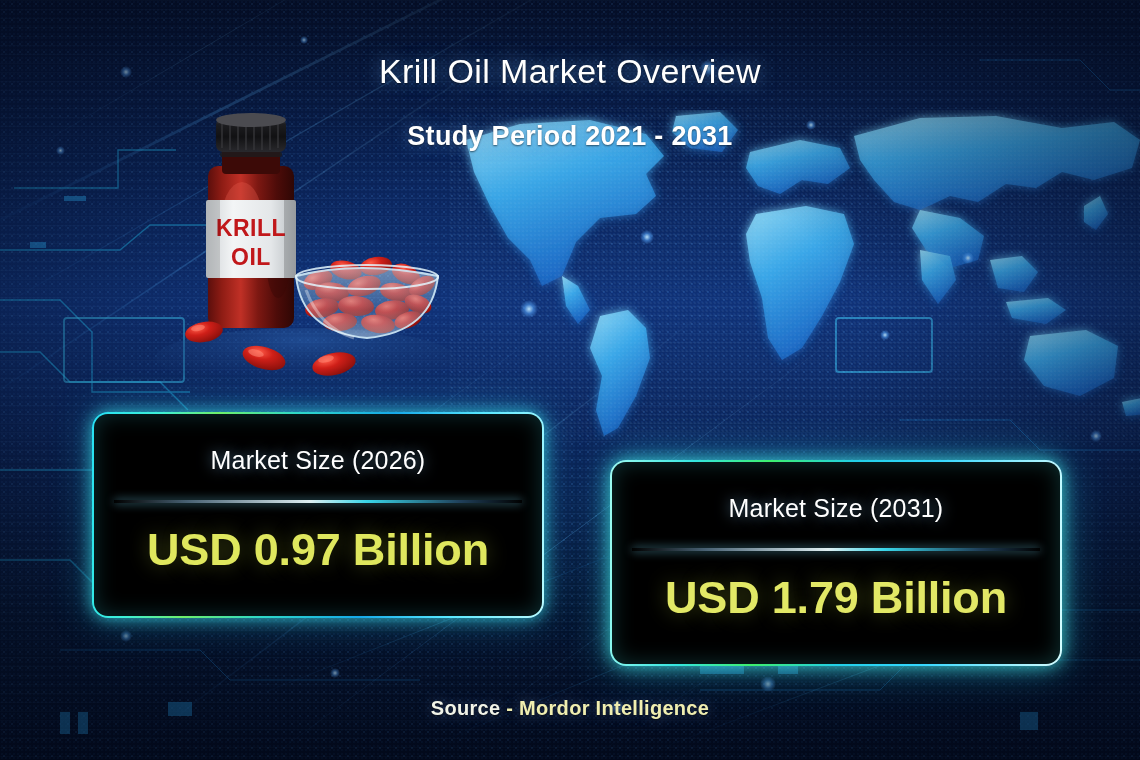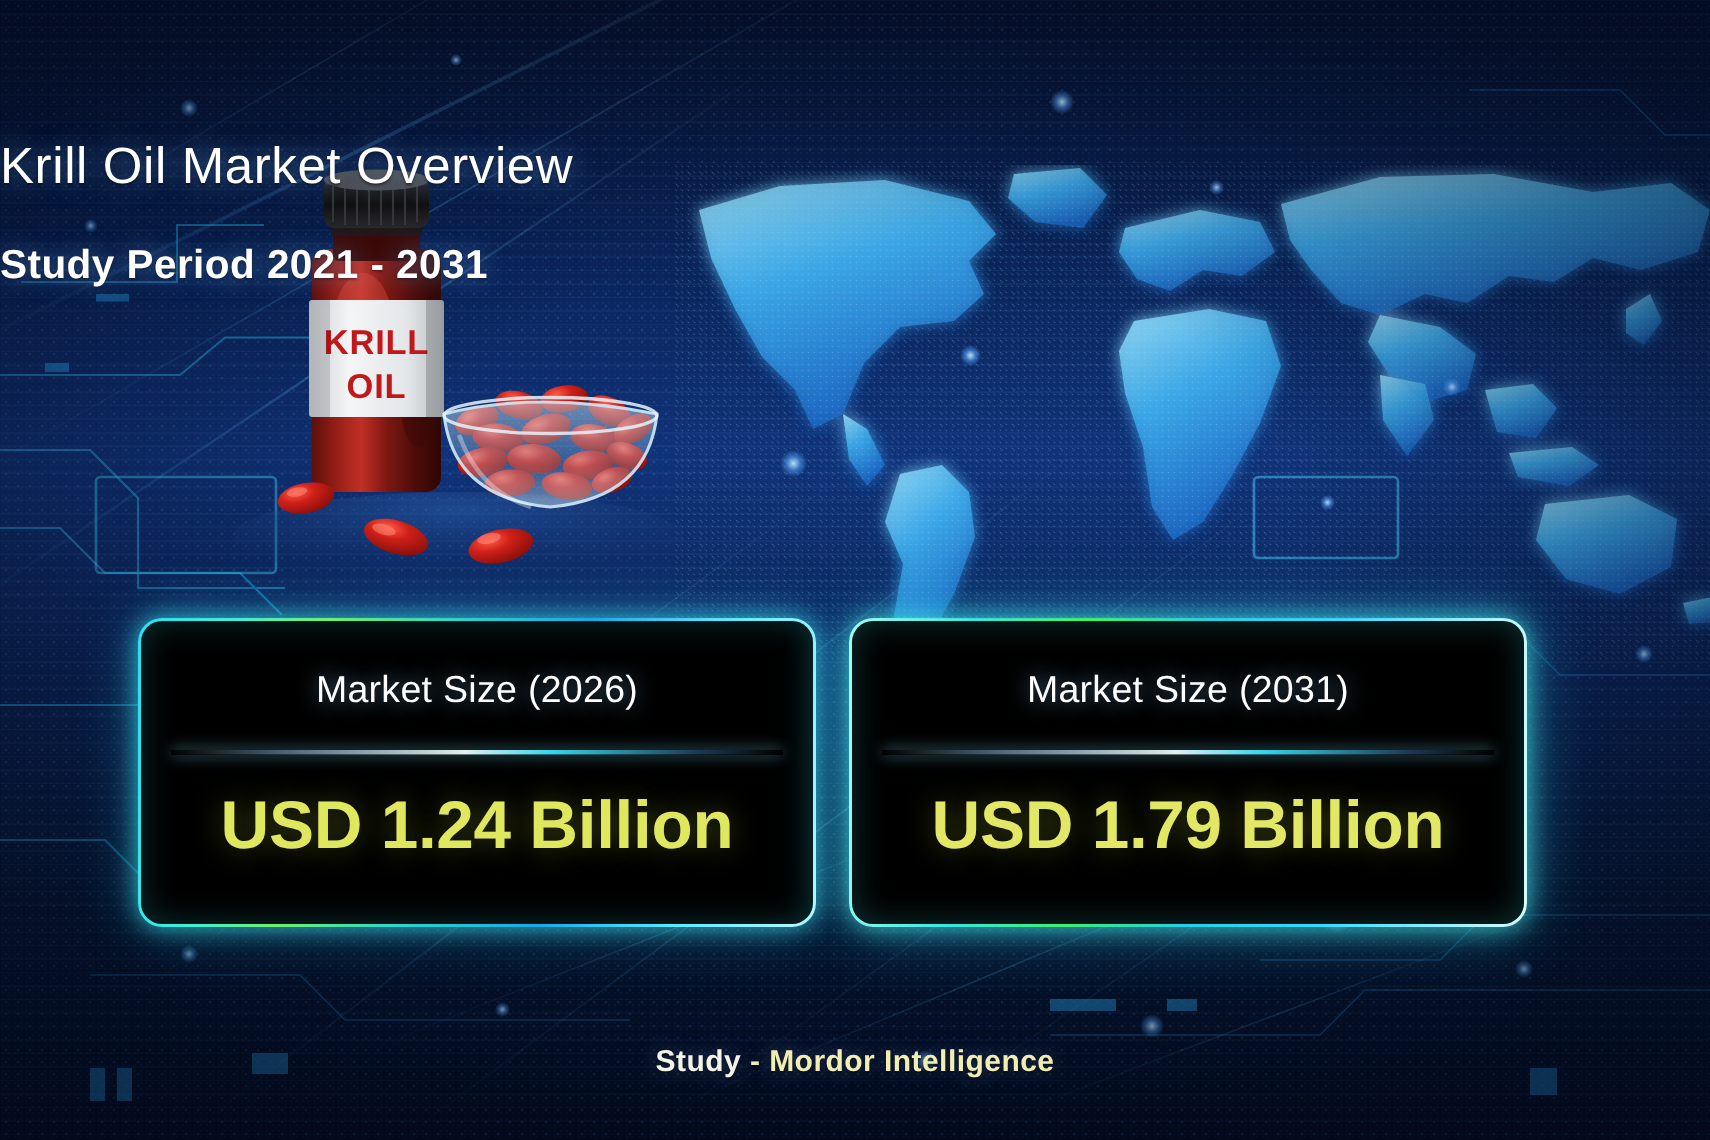--- a/index.html
+++ b/index.html
@@ -43,38 +43,38 @@
   }
   .circuit { position:absolute; inset:0; }
   .worldmap { position:absolute; right:-10px; top:110px; width:700px; height:330px; opacity:.92; }
   .bottom-streaks { position:absolute; left:0; right:0; bottom:0; height:280px; }
   .vignette {
     position:absolute; inset:0; pointer-events:none;
     background:radial-gradient(ellipse 720px 460px at 50% 45%, rgba(0,0,0,0) 40%, rgba(2,8,24,.55) 100%);
   }
 
   
-  .title-block { position:absolute; left:0; right:0; top:52px; text-align:left; z-index:8;margin-top:40px; }
+  .title-block { position:absolute; left:0; right:0; top:52px; text-align:center; z-index:8; }
   .main-title {
     font-size:34px; font-weight:300; color:#ffffff; letter-spacing:.4px;
     text-shadow:0 0 18px rgba(120,190,255,.55), 0 1px 2px rgba(0,0,0,.6);
   }
   .sub-title {
     margin-top:30px; font-size:27px; font-weight:700; color:#ffffff; letter-spacing:.3px;
     text-shadow:0 0 16px rgba(120,190,255,.5), 0 1px 2px rgba(0,0,0,.6);
   }
 
   
   .product { position:absolute; left:150px; top:108px; width:310px; height:285px; z-index:7; }
 
   
   .cards { position:absolute; top:412px; left:0; width:1043px; height:210px; z-index:9; }
   .card { position:absolute; top:0; height:206px; border-radius:16px; overflow:visible; }
   .card-left  { left:92px;  width:452px; }
-  .card-right { left:566px; width:452px; }
+  .card-right { left:610px; width:452px;margin-top:48px; }
 
   .card-fill {
     position:absolute; inset:0; border-radius:16px;
     background:
       radial-gradient(ellipse 300px 140px at 30% 40%, rgba(22,92,185,.55) 0%, rgba(10,48,120,.35) 60%, rgba(6,30,80,.2) 100%),
       linear-gradient(160deg, rgba(12,58,140,.80) 0%, rgba(10,46,118,.74) 45%, rgba(8,52,118,.70) 100%);
     box-shadow:inset 0 0 60px rgba(30,120,220,.28);
   }
   .card-fill::after {
     content:""; position:absolute; inset:0; border-radius:16px;
@@ -396,32 +396,32 @@
     <div class="sub-title">Study Period 2021 - 2031</div>
   </div>
 
   <div class="cards">
 
     <div class="card card-left">
       <div class="card-fill"></div>
       <div class="card-frame frame-left"></div>
       <div class="card-label">Market Size (2026)</div>
       <div class="card-divider"></div>
-      <div class="card-value" style="color:#dfe75e">USD 1.24 Billion</div>
+      <div class="card-value" style="color:#dfe75e">USD 0.97 Billion</div>
     </div>
 
     <div class="card card-right">
       <div class="card-fill"></div>
       <div class="card-frame frame-right"></div>
       <div class="card-label">Market Size (2031)</div>
       <div class="card-divider"></div>
       <div class="card-value" style="color:#e2e866">USD 1.79 Billion</div>
     </div>
 
   </div>
 
   <div class="source">
-    <span class="s-word">Study</span>
+    <span class="s-word">Source</span>
     <span class="s-rest">-  Mordor Intelligence</span>
   </div>
 
   <div class="vignette"></div>
 </div>
 
 </body></html>

